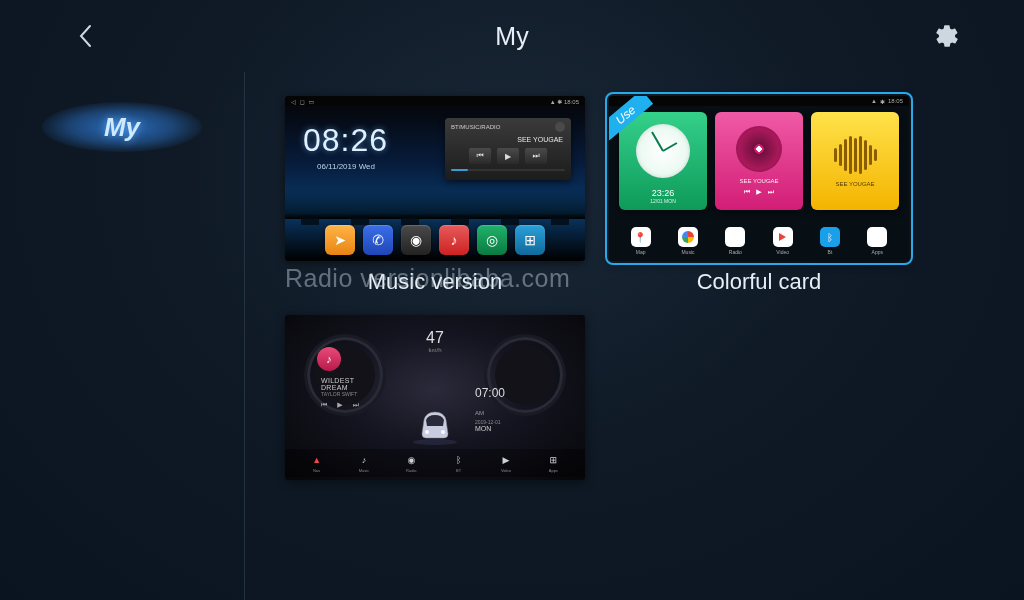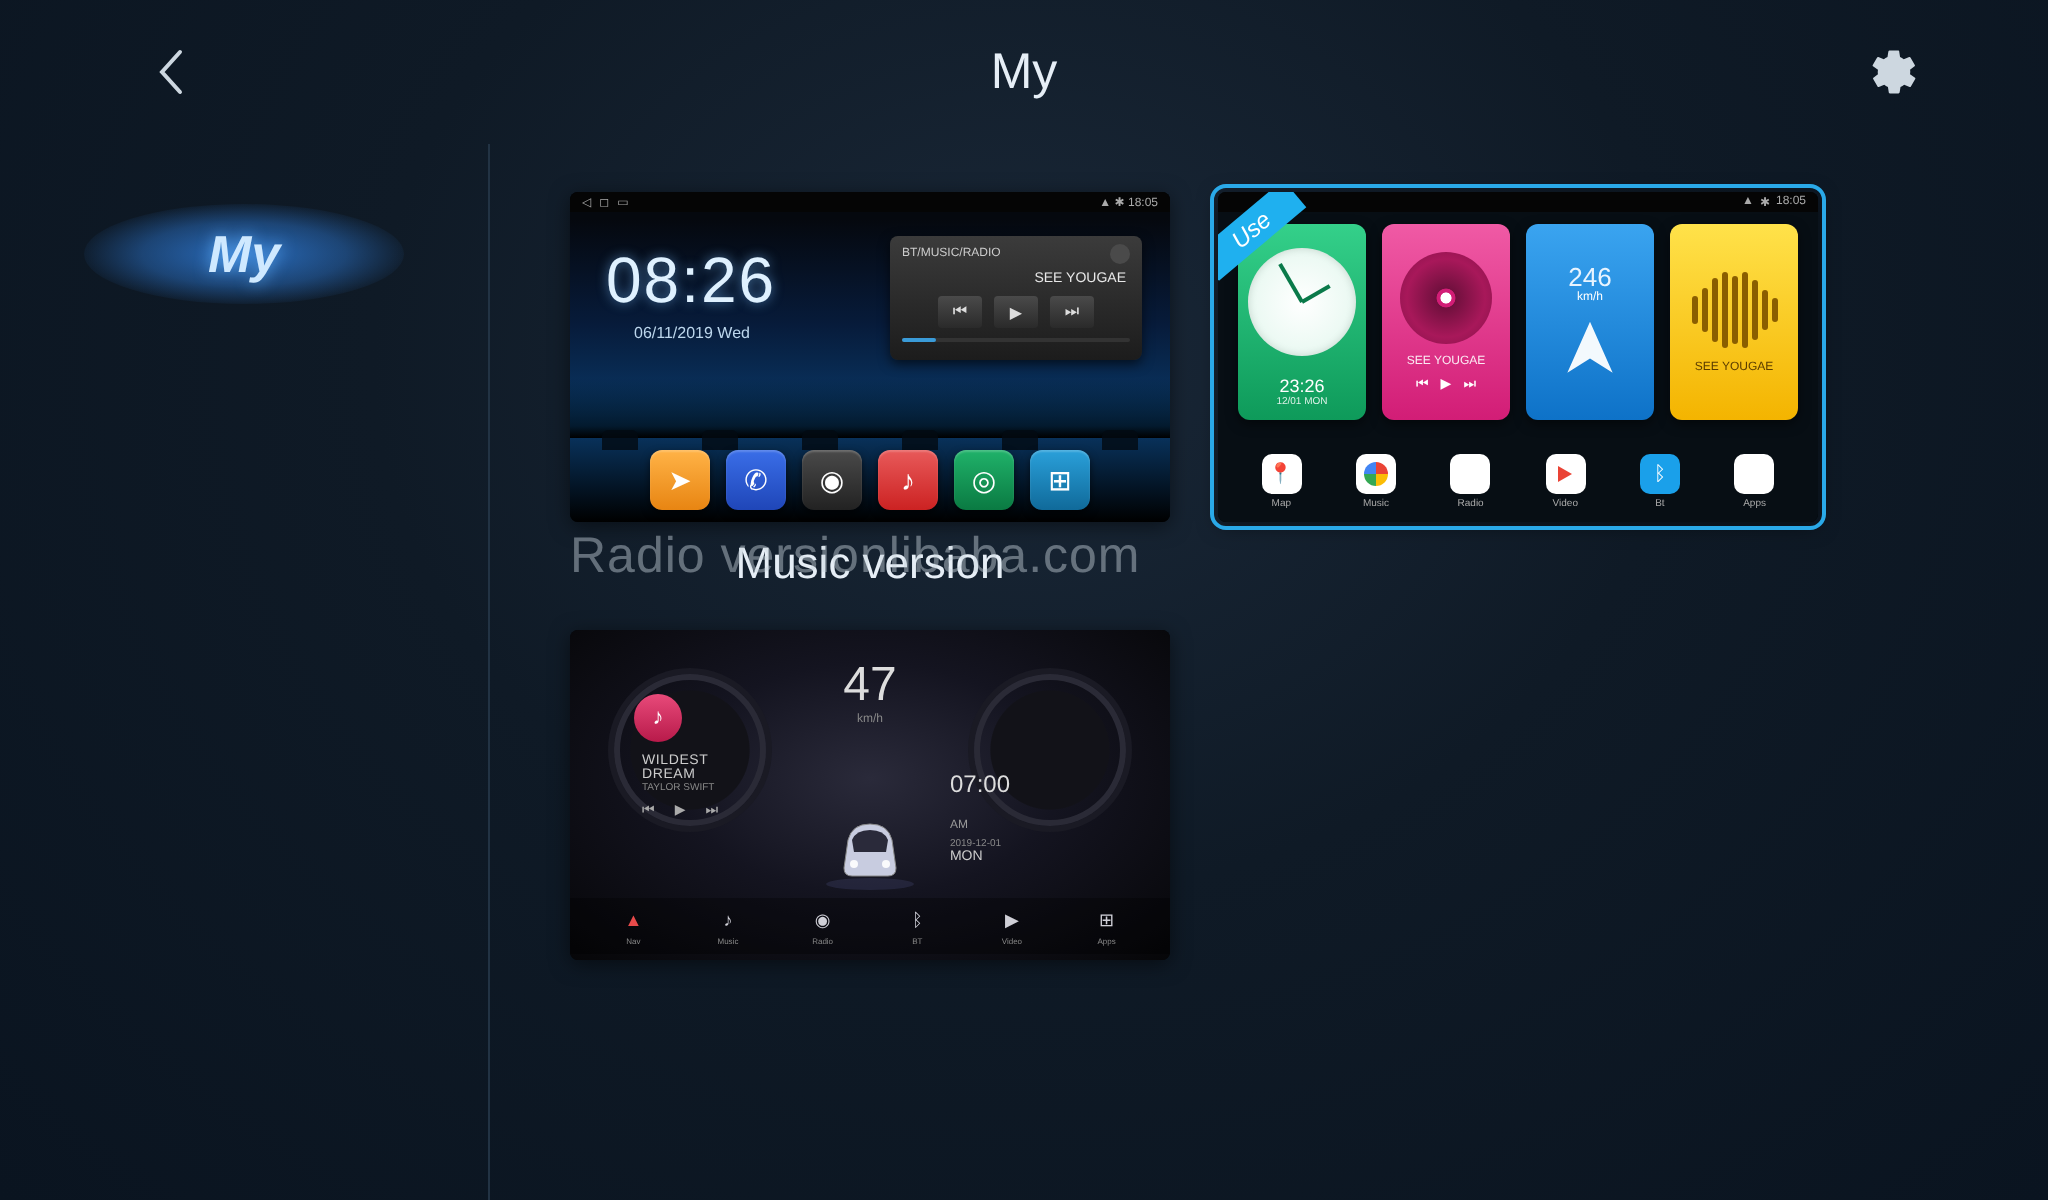--- a/index.html
+++ b/index.html
@@ -195,21 +195,21 @@
   
   .t3-bg{position:absolute;inset:0;background:radial-gradient(ellipse at 50% 45%,#2a2a3a 0%,#141420 45%,#060608 100%);}
   .t3-ring{position:absolute;width:76px;height:76px;border-radius:50%;top:22px;}
   .t3-ring.left{left:22px;background:radial-gradient(circle,#121218 55%,transparent 56%);box-shadow:inset 0 0 0 3px #2a2a36,0 0 0 3px #1a1a24;}
   .t3-ring.right{right:22px;background:radial-gradient(circle,#121218 55%,transparent 56%);box-shadow:inset 0 0 0 3px #2a2a36,0 0 0 3px #1a1a24;}
   .t3-ring.left .note{position:absolute;left:10px;top:10px;width:24px;height:24px;border-radius:50%;background:linear-gradient(#e84a7a,#b81a4a);display:flex;align-items:center;justify-content:center;color:#fff;font-size:11px;}
   .t3-song{position:absolute;left:14px;bottom:16px;color:#ccc;font-size:7px;text-transform:uppercase;letter-spacing:0.3px;}
   .t3-artist{font-size:5px;color:#888;text-transform:none;letter-spacing:0;}
   .t3-pctrl{position:absolute;left:14px;bottom:4px;display:flex;gap:10px;font-size:7px;color:#aaa;}
   .t3-center{position:absolute;left:50%;top:14px;transform:translateX(-50%);text-align:center;color:#ddd;}
-  .t3-speed{font-size:24px;font-weight:300;}
+  .t3-speed{font-size:16px;font-weight:300;}
   .t3-unit{font-size:6px;color:#888;}
   .t3-car{position:absolute;left:50%;bottom:34px;transform:translateX(-50%);width:50px;height:44px;}
   .t3-time{position:absolute;right:58px;top:46px;text-align:left;color:#ddd;}
   .t3-time .tm{font-size:12px;}
   .t3-time .ampm{font-size:6px;color:#999;}
   .t3-time .dt{font-size:5px;color:#888;}
   .t3-time .day{font-size:7px;color:#ccc;}
   .t3-dock{position:absolute;left:0;right:0;bottom:3px;height:28px;display:flex;justify-content:space-around;align-items:center;padding:0 8px;background:rgba(0,0,0,0.3);}
   .t3-dock .ditem{display:flex;flex-direction:column;align-items:center;gap:1px;}
   .t3-dock .dico{width:14px;height:14px;display:flex;align-items:center;justify-content:center;font-size:9px;color:#d0d0d8;}
@@ -309,29 +309,20 @@
           </div>
           <div class="t2-card c-pink">
             <div class="disc"></div>
             <div class="txt">SEE YOUGAE</div>
             <div class="pctrl">
                 <span>⏮</span>
                 <span>▶</span>
                 <span>⏭</span>
               </div>
           </div>
-          <div class="t2-card c-blue">
-            <div class="spd">246</div>
-            <div class="unit">km/h</div>
-            <div class="navico">
-              <svg width="34" height="34" viewBox="0 0 24 24">
-                  <path fill="#fff" d="M12 2 L20 20 L12 15 L4 20 Z" opacity="0.95"></path>
-                </svg>
-            </div>
-          </div>
           <div class="t2-card c-yellow">
             <div class="bars">
               <span style="height:14px"></span>
                 <span style="height:22px"></span>
                 <span style="height:32px"></span>
               <span style="height:38px"></span>
                 <span style="height:34px"></span>
                 <span style="height:38px"></span>
               <span style="height:30px"></span>
                 <span style="height:20px"></span>
@@ -364,20 +355,21 @@
           <div class="ditem">
               <div class="dico d-bt">ᛒ</div>
               <div class="dlbl">Bt</div>
             </div>
           <div class="ditem">
               <div class="dico d-apps">⊞</div>
               <div class="dlbl">Apps</div>
             </div>
         </div>
       </div>
+      <div class="theme-label">Colorful card</div>
     </div>
 
     <div class="theme-item">
       <div class="theme-thumb">
         <div class="t3-bg"></div>
         <div class="t3-ring left">
           <div class="note">♪</div>
           <div class="t3-song">
             <div>WILDEST DREAM</div>
             <div class="t3-artist">TAYLOR SWIFT</div>

